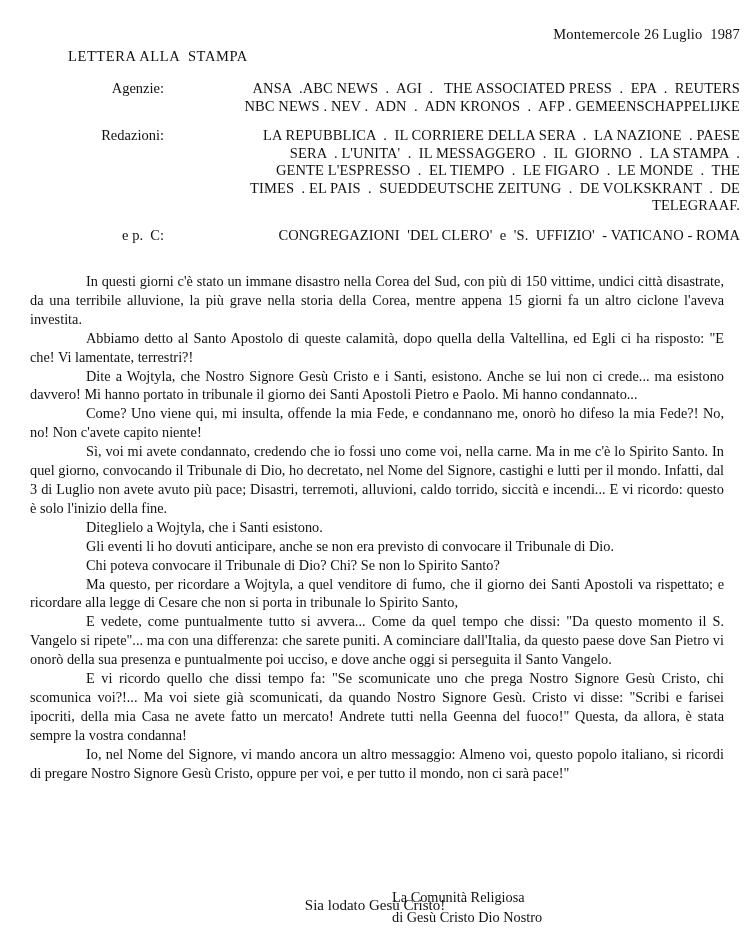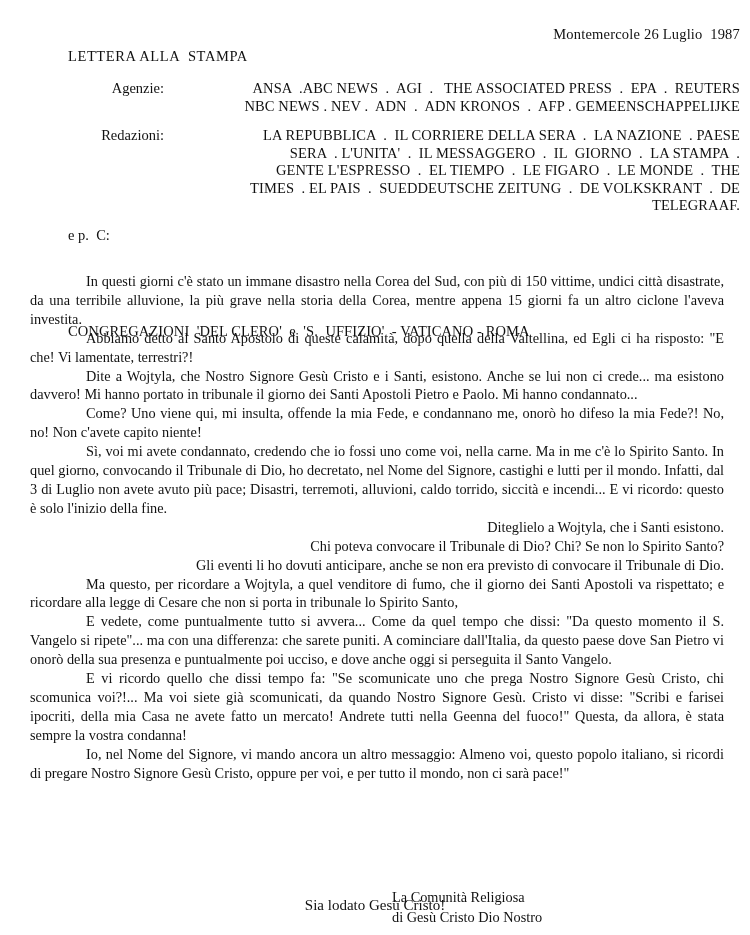--- a/index.html
+++ b/index.html
@@ -62,40 +62,40 @@
     line-height: 17.5px;
     white-space: pre;
   }
   .rec-value {
     flex: 1 1 auto;
     font-size: 14.5px;
     line-height: 17.5px;
     letter-spacing: 0.1px;
     white-space: pre-wrap;
   }
-  .rec-row.cc { margin-top: 9px; flex-direction: column; }
+  .rec-row.cc { margin-top: 9px; }
   .rec-row.cc .rec-label { flex: 0 0 96px; }
 
   
   .body-text {
     position: absolute;
     top: 272px;
     left: 30px;
     width: 694px;
     font-size: 14.3px;
     line-height: 18.9px;
     text-align: justify;
     text-justify: inter-word;
   }
   .body-text p {
     margin: 0;
     text-indent: 56px;
   }
   .body-text p.last-line {
-    text-align: right;
+    text-align: left;
   }
 
   
   .closing {
     position: absolute;
     top: 896px;
     left: 0;
     width: 750px;
     text-align: center;
     font-size: 15px;
@@ -143,22 +143,22 @@
 
   </div>
 
   <div class="body-text">
     <p>In questi giorni c'è stato un immane disastro nella Corea del Sud, con più di 150 vittime, undici città disastrate, da una terribile alluvione, la più grave nella storia della Corea, mentre appena 15 giorni fa un altro ciclone l'aveva investita.</p>
     <p>Abbiamo detto al Santo Apostolo di queste calamità, dopo quella della Valtellina, ed Egli ci ha risposto: "E che! Vi lamentate, terrestri?!</p>
     <p>Dite a Wojtyla, che Nostro Signore Gesù Cristo e i Santi, esistono. Anche se lui non ci crede... ma esistono davvero! Mi hanno portato in tribunale il giorno dei Santi Apostoli Pietro e Paolo. Mi hanno condannato...</p>
     <p>Come? Uno viene qui, mi insulta, offende la mia Fede, e condannano me, onorò ho difeso la mia Fede?! No, no! Non c'avete capito niente!</p>
     <p>Sì, voi mi avete condannato, credendo che io fossi uno come voi, nella carne. Ma in me c'è lo Spirito Santo. In quel giorno, convocando il Tribunale di Dio, ho decretato, nel Nome del Signore, castighi e lutti per il mondo. Infatti, dal 3 di Luglio non avete avuto più pace; Disastri, terremoti, alluvioni, caldo torrido, siccità e incendi... E vi ricordo: questo è solo l'inizio della fine.</p>
     <p class="last-line">Diteglielo a Wojtyla, che i Santi esistono.</p>
+    <p class="last-line">Gli eventi li ho dovuti anticipare, anche se non era previsto di convocare il Tribunale di Dio.</p>
     <p class="last-line">Chi poteva convocare il Tribunale di Dio? Chi? Se non lo Spirito Santo?</p>
-    <p class="last-line">Gli eventi li ho dovuti anticipare, anche se non era previsto di convocare il Tribunale di Dio.</p>
     <p>Ma questo, per ricordare a Wojtyla, a quel venditore di fumo, che il giorno dei Santi Apostoli va rispettato; e ricordare alla legge di Cesare che non si porta in tribunale lo Spirito Santo,</p>
     <p>E vedete, come puntualmente tutto si avvera... Come da quel tempo che dissi: "Da questo momento il S. Vangelo si ripete"... ma con una differenza: che sarete puniti. A cominciare dall'Italia, da questo paese dove San Pietro vi onorò della sua presenza e puntualmente poi ucciso, e dove anche oggi si perseguita il Santo Vangelo.</p>
     <p>E vi ricordo quello che dissi tempo fa: "Se scomunicate uno che prega Nostro Signore Gesù Cristo, chi scomunica voi?!... Ma voi siete già scomunicati, da quando Nostro Signore Gesù. Cristo vi disse: "Scribi e farisei ipocriti, della mia Casa ne avete fatto un mercato! Andrete tutti nella Geenna del fuoco!" Questa, da allora, è stata sempre la vostra condanna!</p>
     <p>Io, nel Nome del Signore, vi mando ancora un altro messaggio: Almeno voi, questo popolo italiano, si ricordi di pregare Nostro Signore Gesù Cristo, oppure per voi, e per tutto il mondo, non ci sarà pace!"</p>
   </div>
 
   <div class="closing">Sia lodato Gesù Cristo!</div>
 
   <div class="signature">La Comunità Religiosa
 di Gesù Cristo Dio Nostro</div>

